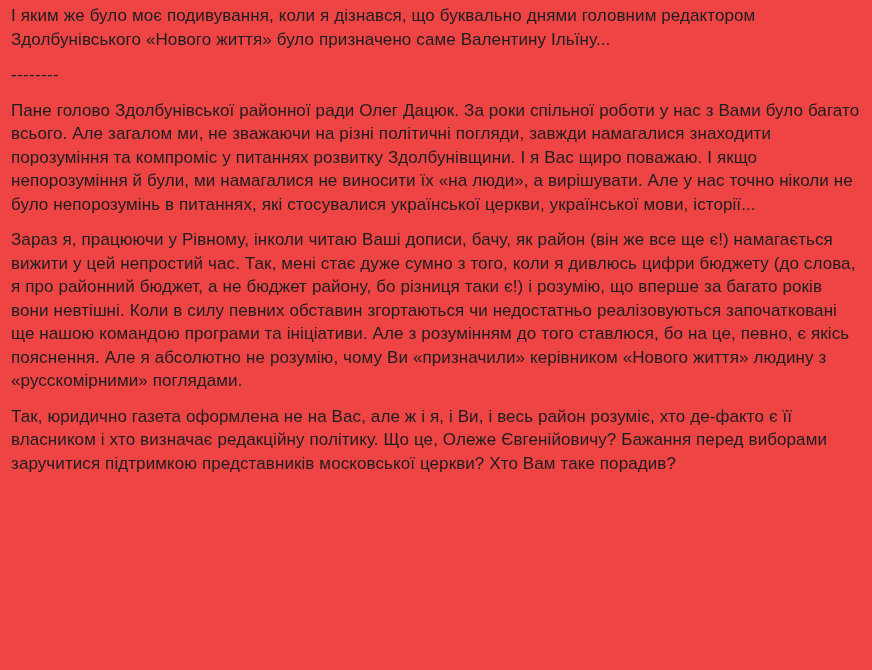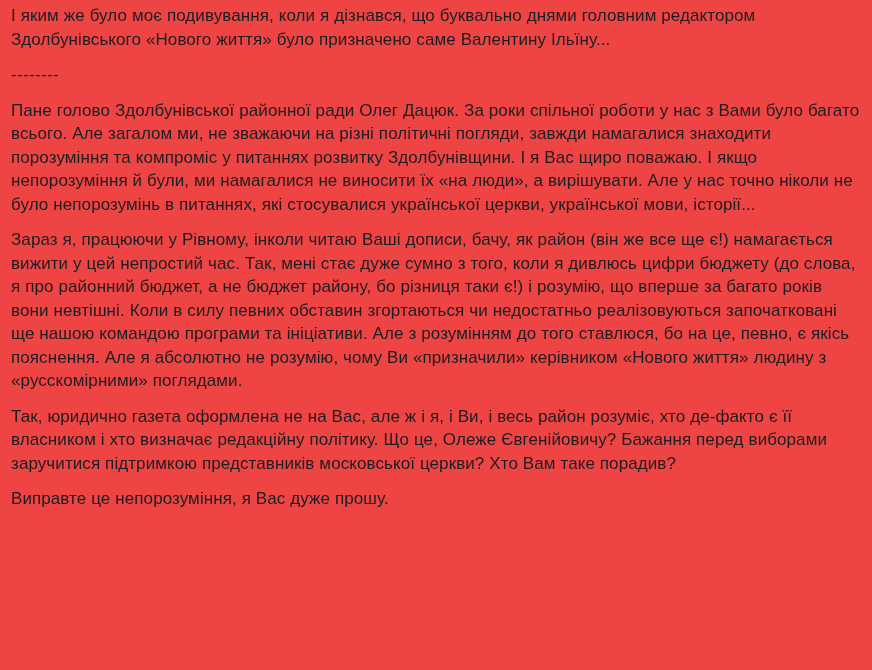--- a/index.html
+++ b/index.html
@@ -43,14 +43,13 @@
 </style>
 </head>
 <body style="background: rgb(255, 255, 255);">
 
 <article id="post-body" style="background: #ef4444;">
   <p class="para" style="color: rgb(28, 30, 33);">І яким же було моє подивування, коли я дізнався, що буквально днями головним редактором Здолбунівського «Нового життя» було призначено саме Валентину Ільїну...</p>
   <p class="para divider-line" style="color: rgb(28, 30, 33);">--------</p>
   <p class="para" style="color: rgb(28, 30, 33);">Пане голово Здолбунівської районної ради Олег Дацюк. За роки спільної роботи у нас з Вами було багато всього. Але загалом ми, не зважаючи на різні політичні погляди, завжди намагалися знаходити порозуміння та компроміс у питаннях розвитку Здолбунівщини. І я Вас щиро поважаю. І якщо непорозуміння й були, ми намагалися не виносити їх «на люди», а вирішувати. Але у нас точно ніколи не було непорозумінь в питаннях, які стосувалися української церкви, української мови, історії...</p>
   <p class="para" style="color: rgb(28, 30, 33);">Зараз я, працюючи у Рівному, інколи читаю Ваші дописи, бачу, як район (він же все ще є!) намагається вижити у цей непростий час. Так, мені стає дуже сумно з того, коли я дивлюсь цифри бюджету (до слова, я про районний бюджет, а не бюджет району, бо різниця таки є!) і розумію, що вперше за багато років вони невтішні. Коли в силу певних обставин згортаються чи недостатньо реалізовуються започатковані ще нашою командою програми та ініціативи. Але з розумінням до того ставлюся, бо на це, певно, є якісь пояснення. Але я абсолютно не розумію, чому Ви «призначили» керівником «Нового життя» людину з «русскомірними» поглядами.</p>
   <p class="para" style="color: rgb(28, 30, 33);">Так, юридично газета оформлена не на Вас, але ж і я, і Ви, і весь район розуміє, хто де-факто є її власником і хто визначає редакційну політику. Що це, Олеже Євгенійовичу? Бажання перед виборами заручитися підтримкою представників московської церкви? Хто Вам таке порадив?</p>
-  <p class="para" style="color: rgb(28, 30, 33);">Виправте це непорозуміння, я Вас дуже прошу.</p>
 </article>
 
 </body></html>

